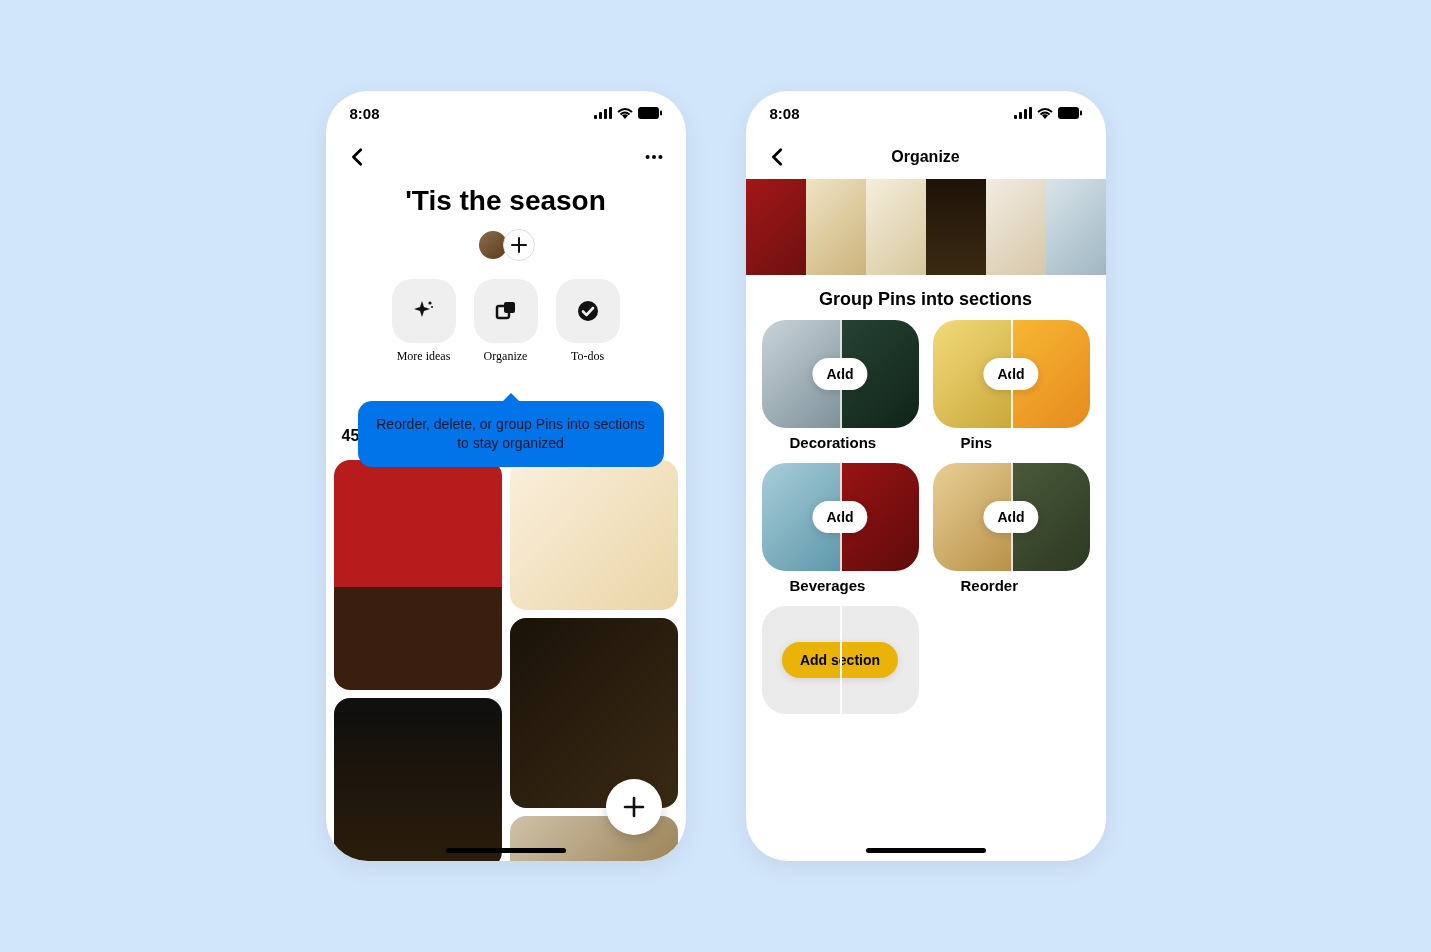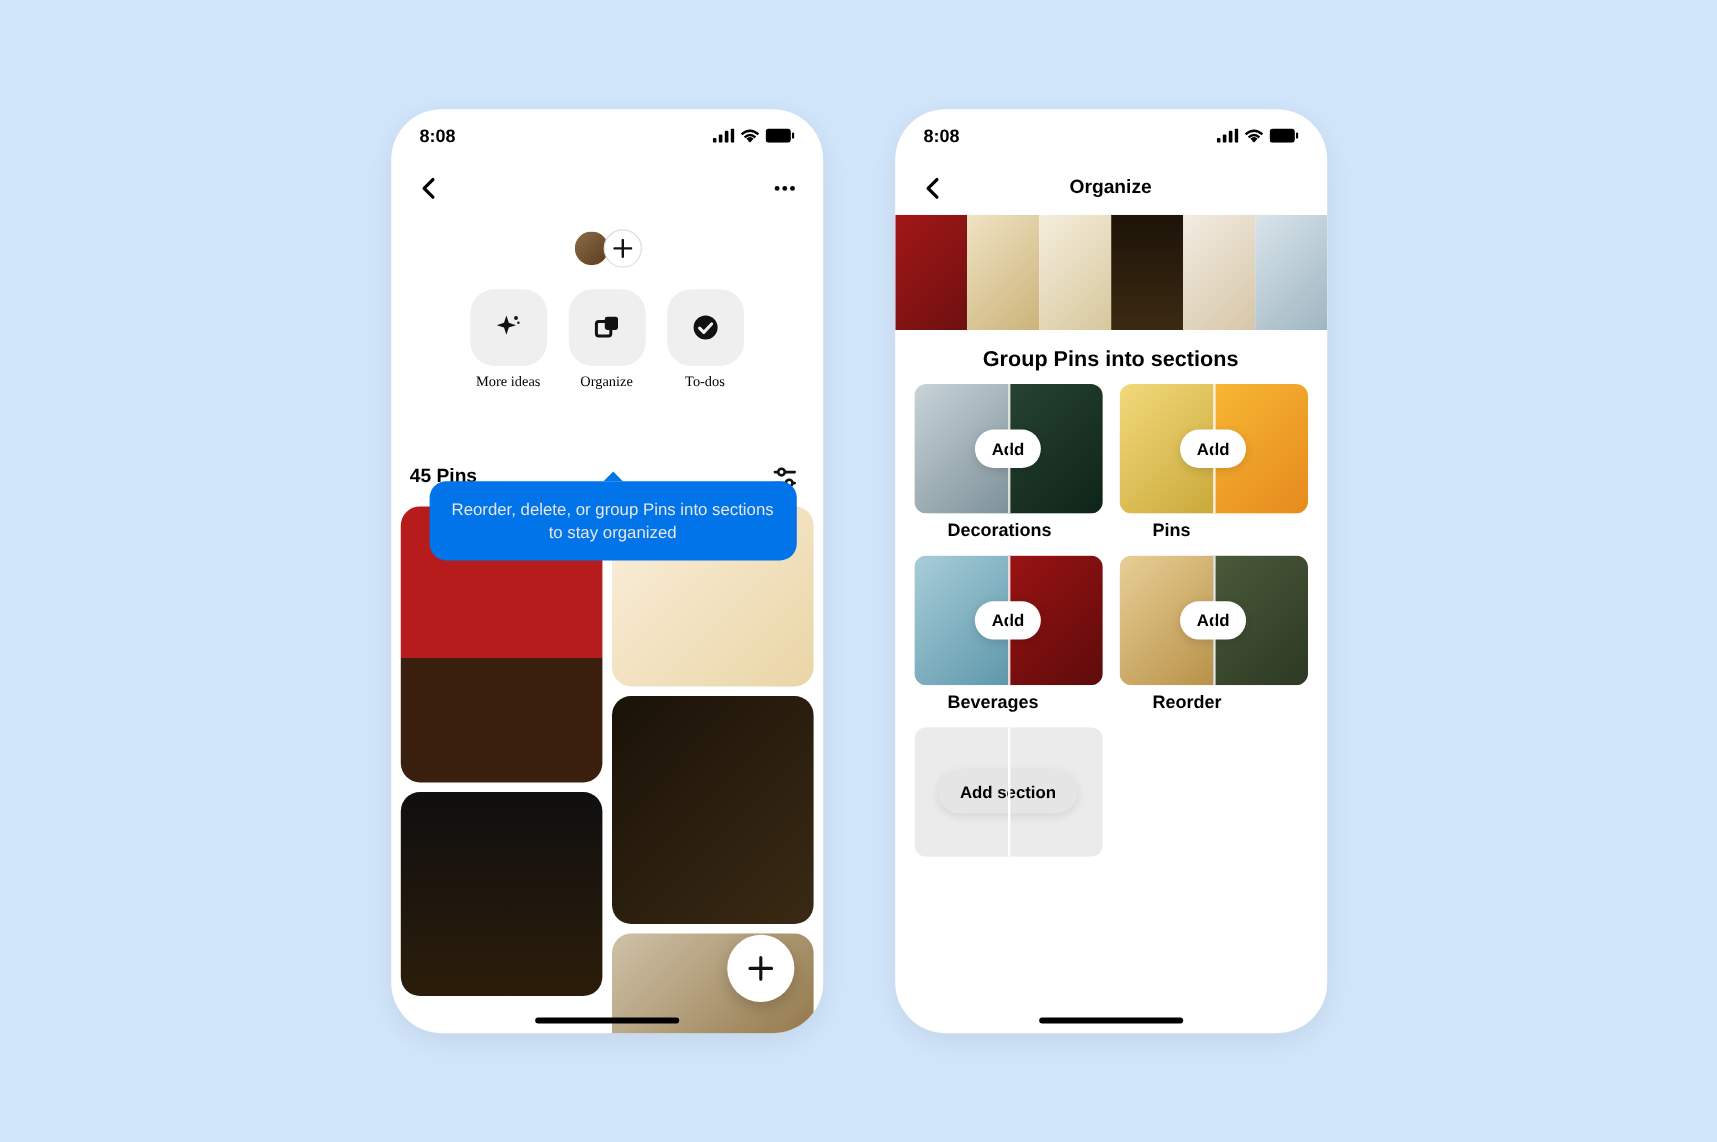--- a/index.html
+++ b/index.html
@@ -11,40 +11,40 @@
   .nav-title { position: absolute; left: 0; right: 0; text-align: center; font-weight: 700; font-size: 16px; pointer-events: none; }
   .icon-btn { width: 32px; height: 32px; display: flex; align-items: center; justify-content: center; cursor: pointer; }
   .board-title { font-size: 28px; font-weight: 700; text-align: center; margin-top: 6px; }
   .avatar-row { display: flex; align-items: center; justify-content: center; margin-top: 12px; }
   .avatar { width: 32px; height: 32px; border-radius: 50%; background: linear-gradient(135deg,#8a6d4b,#5b3a1a); border: 2px solid #fff; }
   .plus-circle { width: 32px; height: 32px; border-radius: 50%; background: #fff; border: 1px solid #ddd; display: flex; align-items: center; justify-content: center; margin-left: -6px; font-size: 20px; font-weight: 500; cursor: pointer; }
   .action-row { display: flex; justify-content: center; gap: 18px; margin-top: 18px; }
   .action-item { display: flex; flex-direction: column; align-items: center; gap: 6px; cursor: pointer; }
   .action-pill { width: 64px; height: 64px; border-radius: 20px; background: #efefef; display: flex; align-items: center; justify-content: center; }
   .action-label { font-size: 12px; font-weight: 500; font-family: Liberation Serif, serif; }
-  .tooltip { position: absolute; left: 32px; right: 22px; top: 310px; background: #0074e8; color: #e5e5e5; font-size: 14px; line-height: 1.35; padding: 14px 16px; border-radius: 14px; text-align: center; z-index: 5; }
+  .tooltip { position: absolute; left: 32px; right: 22px; top: 310px; background: #0074e8; color: #0f172a; font-size: 14px; line-height: 1.35; padding: 14px 16px; border-radius: 14px; text-align: center; z-index: 5; }
   .tooltip::before { content: ""; position: absolute; top: -8px; left: 50%; transform: translateX(-50%); border-left: 8px solid transparent; border-right: 8px solid transparent; border-bottom: 8px solid #0074e8; }
   .meta-row { display: flex; align-items: center; justify-content: space-between; padding: 0 16px; margin-top: 56px; font-weight: 600; }
   .pin-grid { padding: 8px 8px 0; columns: 2; column-gap: 8px; }
   .pin { width: 100%; border-radius: 16px; margin-bottom: 8px; break-inside: avoid; }
   .fab { position: absolute; right: 24px; bottom: 26px; width: 56px; height: 56px; border-radius: 50%; background: #fff; box-shadow: 0 4px 12px rgba(0,0,0,.18); display: flex; align-items: center; justify-content: center; font-size: 28px; cursor: pointer; z-index: 6; }
   .home-indicator { position: absolute; bottom: 8px; left: 50%; transform: translateX(-50%); width: 120px; height: 5px; background: #000; border-radius: 3px; }
 
   .section-title { font-size: 18px; font-weight: 700; text-align: center; margin: 14px 0 10px; }
   .strip { display: flex; height: 96px; overflow: hidden; }
   .strip .tile { flex: 1; }
   .group-grid { display: grid; grid-template-columns: 1fr 1fr; gap: 12px 14px; padding: 0 16px; margin-top: 10px; }
   .group { display: flex; flex-direction: column; gap: 6px; }
-  .group-thumb { position: relative; height: 108px; border-radius: 10px; overflow: hidden; display: flex; }
+  .group-thumb { position: relative; height: 108px; border-radius: 24px; overflow: hidden; display: flex; }
   .group-thumb .half { flex: 1; }
   .group-thumb.placeholder .half { background: #ebebeb; }
   .group-thumb::after { content: ""; position: absolute; left: 50%; top: 0; bottom: 0; width: 2px; background: rgba(255,255,255,.85); }
   .group-thumb.placeholder::after { background: #fff; }
   .add-chip { position: absolute; left: 50%; top: 50%; transform: translate(-50%,-50%); background: #fff; border-radius: 999px; padding: 8px 14px; font-weight: 600; font-size: 14px; box-shadow: 0 2px 8px rgba(0,0,0,.14); cursor: pointer; }
-  .add-section-chip { position: absolute; left: 50%; top: 50%; transform: translate(-50%,-50%); background: #e5e5e5; border-radius: 999px; padding: 10px 18px; font-weight: 600; font-size: 14px; white-space: nowrap; box-shadow: 0 2px 8px rgba(0,0,0,.1); cursor: pointer; }
+  .add-section-chip { position: absolute; left: 50%; top: 50%; transform: translate(-50%,-50%); background: #eab308; border-radius: 999px; padding: 10px 18px; font-weight: 600; font-size: 14px; white-space: nowrap; box-shadow: 0 2px 8px rgba(0,0,0,.1); cursor: pointer; }
   .group-label { font-size: 15px; font-weight: 700; padding-left: 28px; }
 
   .svg-ic { width: 22px; height: 22px; }
   
   .bg-a { background: linear-gradient(180deg,#b71c1c 0%,#b71c1c 55%, #3b1f0e 55%, #3b1f0e 100%); }
   .bg-b { background: linear-gradient(135deg,#fbefdc,#e9d5a6); }
   .bg-c { background: linear-gradient(135deg,#1a1208,#3a2a14); }
   .bg-d { background: linear-gradient(180deg,#0f0f0f,#2c1d0a); }
   .bg-e { background: linear-gradient(135deg,#cfc2a8,#8b6e3e); }
   .s0 { background: linear-gradient(135deg,#a31717,#6e1010); }
@@ -95,20 +95,21 @@
     </div>
     <div class="icon-btn">
       <svg class="svg-ic" viewBox="0 0 24 24">
           <circle cx="5" cy="12" r="2.2"></circle>
           <circle cx="12" cy="12" r="2.2"></circle>
           <circle cx="19" cy="12" r="2.2"></circle>
         </svg>
     </div>
   </div>
 
+  <div class="board-title">'Tis the season</div>
 
   <div class="avatar-row">
     <div class="avatar"></div>
     <div class="plus-circle">
       <svg width="16" height="16" viewBox="0 0 16 16">
           <path d="M8 1 V15 M1 8 H15" stroke="#111" stroke-width="2" stroke-linecap="round"></path>
         </svg>
     </div>
   </div>
 

